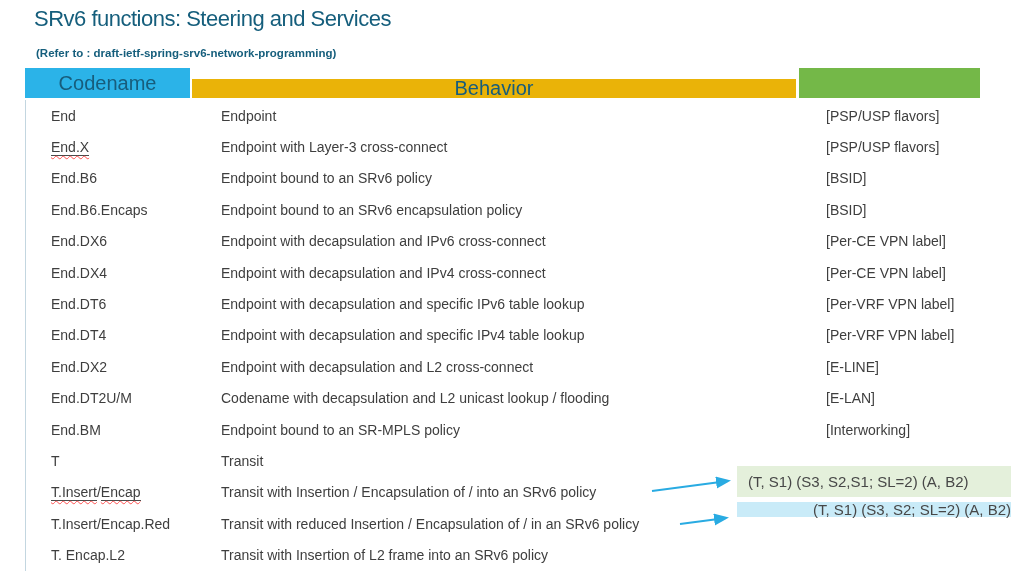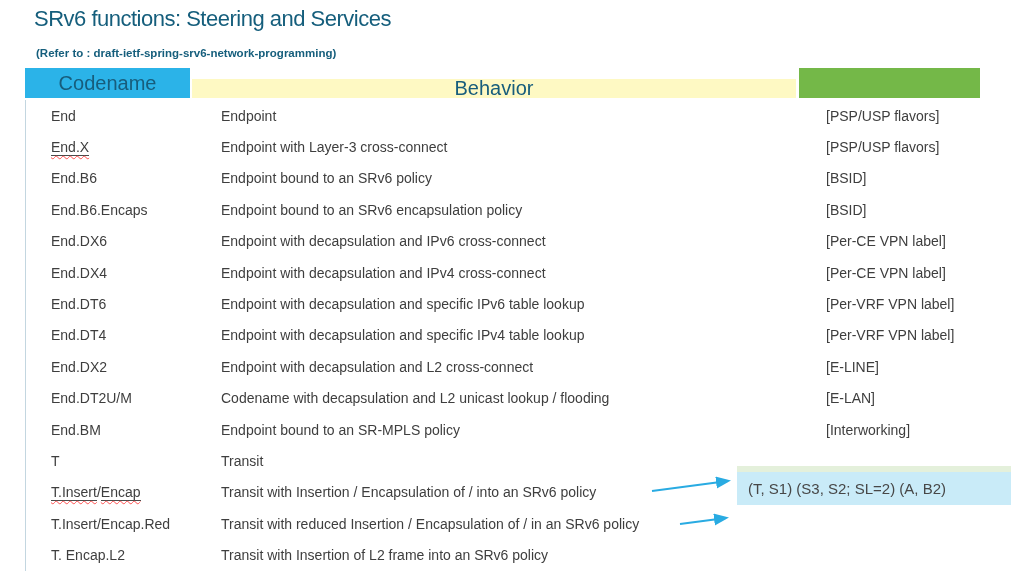--- a/index.html
+++ b/index.html
@@ -16,21 +16,21 @@
     font-size:11.5px;font-weight:700;color:#155E7C;
   }
   .thead{
     position:absolute;left:25px;top:68px;width:955px;height:30px;display:flex;
   }
   .th{
     display:flex;align-items:center;justify-content:center;
     font-size:20px;color:#175D7C;
   }
   .th-codename{width:165px;background:#2BB3E8;margin-right:2px;}
-  .th-behavior{width:604px;background:#fef9c3;margin-right:3px;margin-top:11px;}
+  .th-behavior{width:604px;background:#eab308;margin-right:3px;margin-top:11px;}
   .th-empty{flex:1;background:#74B848;}
   .tbody{position:absolute;left:25px;top:100px;width:990px;}
   .tr{display:flex;height:31.4px;align-items:center;font-size:14px;color:#3E3E3E;}
   .td{white-space:nowrap;}
   .c1{width:170px;padding-left:26px;box-sizing:content-box;}
   .c2{width:605px;}
   .c3{flex:1;}
   .misspelled{
     border-bottom:1px solid #4a4a4a;
     text-decoration:underline wavy #ff5050;
@@ -39,21 +39,21 @@
   }
   .left-border{
     position:absolute;left:25px;top:100px;width:1px;height:471px;background:#C3D6E0;
   }
   .callout{
     position:absolute;left:737px;width:274px;height:31px;
     display:flex;align-items:center;padding-left:11px;box-sizing:border-box;
     font-size:15px;color:#474747;white-space:nowrap;
   }
   .callout-green{top:466px;background:#E4F0DB;}
-  .callout-cyan{top:472px;height:33px;background:#C9EBF8;}
+  .callout-cyan{top:502px;height:15px;background:#C9EBF8;justify-content:flex-end;}
   .arrows{position:absolute;left:0;top:0;pointer-events:none;}
 </style>
 </head>
 <body>
 
 <div class="slide">
 
   <h1 class="title">SRv6 functions: Steering and Services</h1>
   <div class="subtitle">(Refer to : draft-ietf-spring-srv6-network-programming)</div>
 

